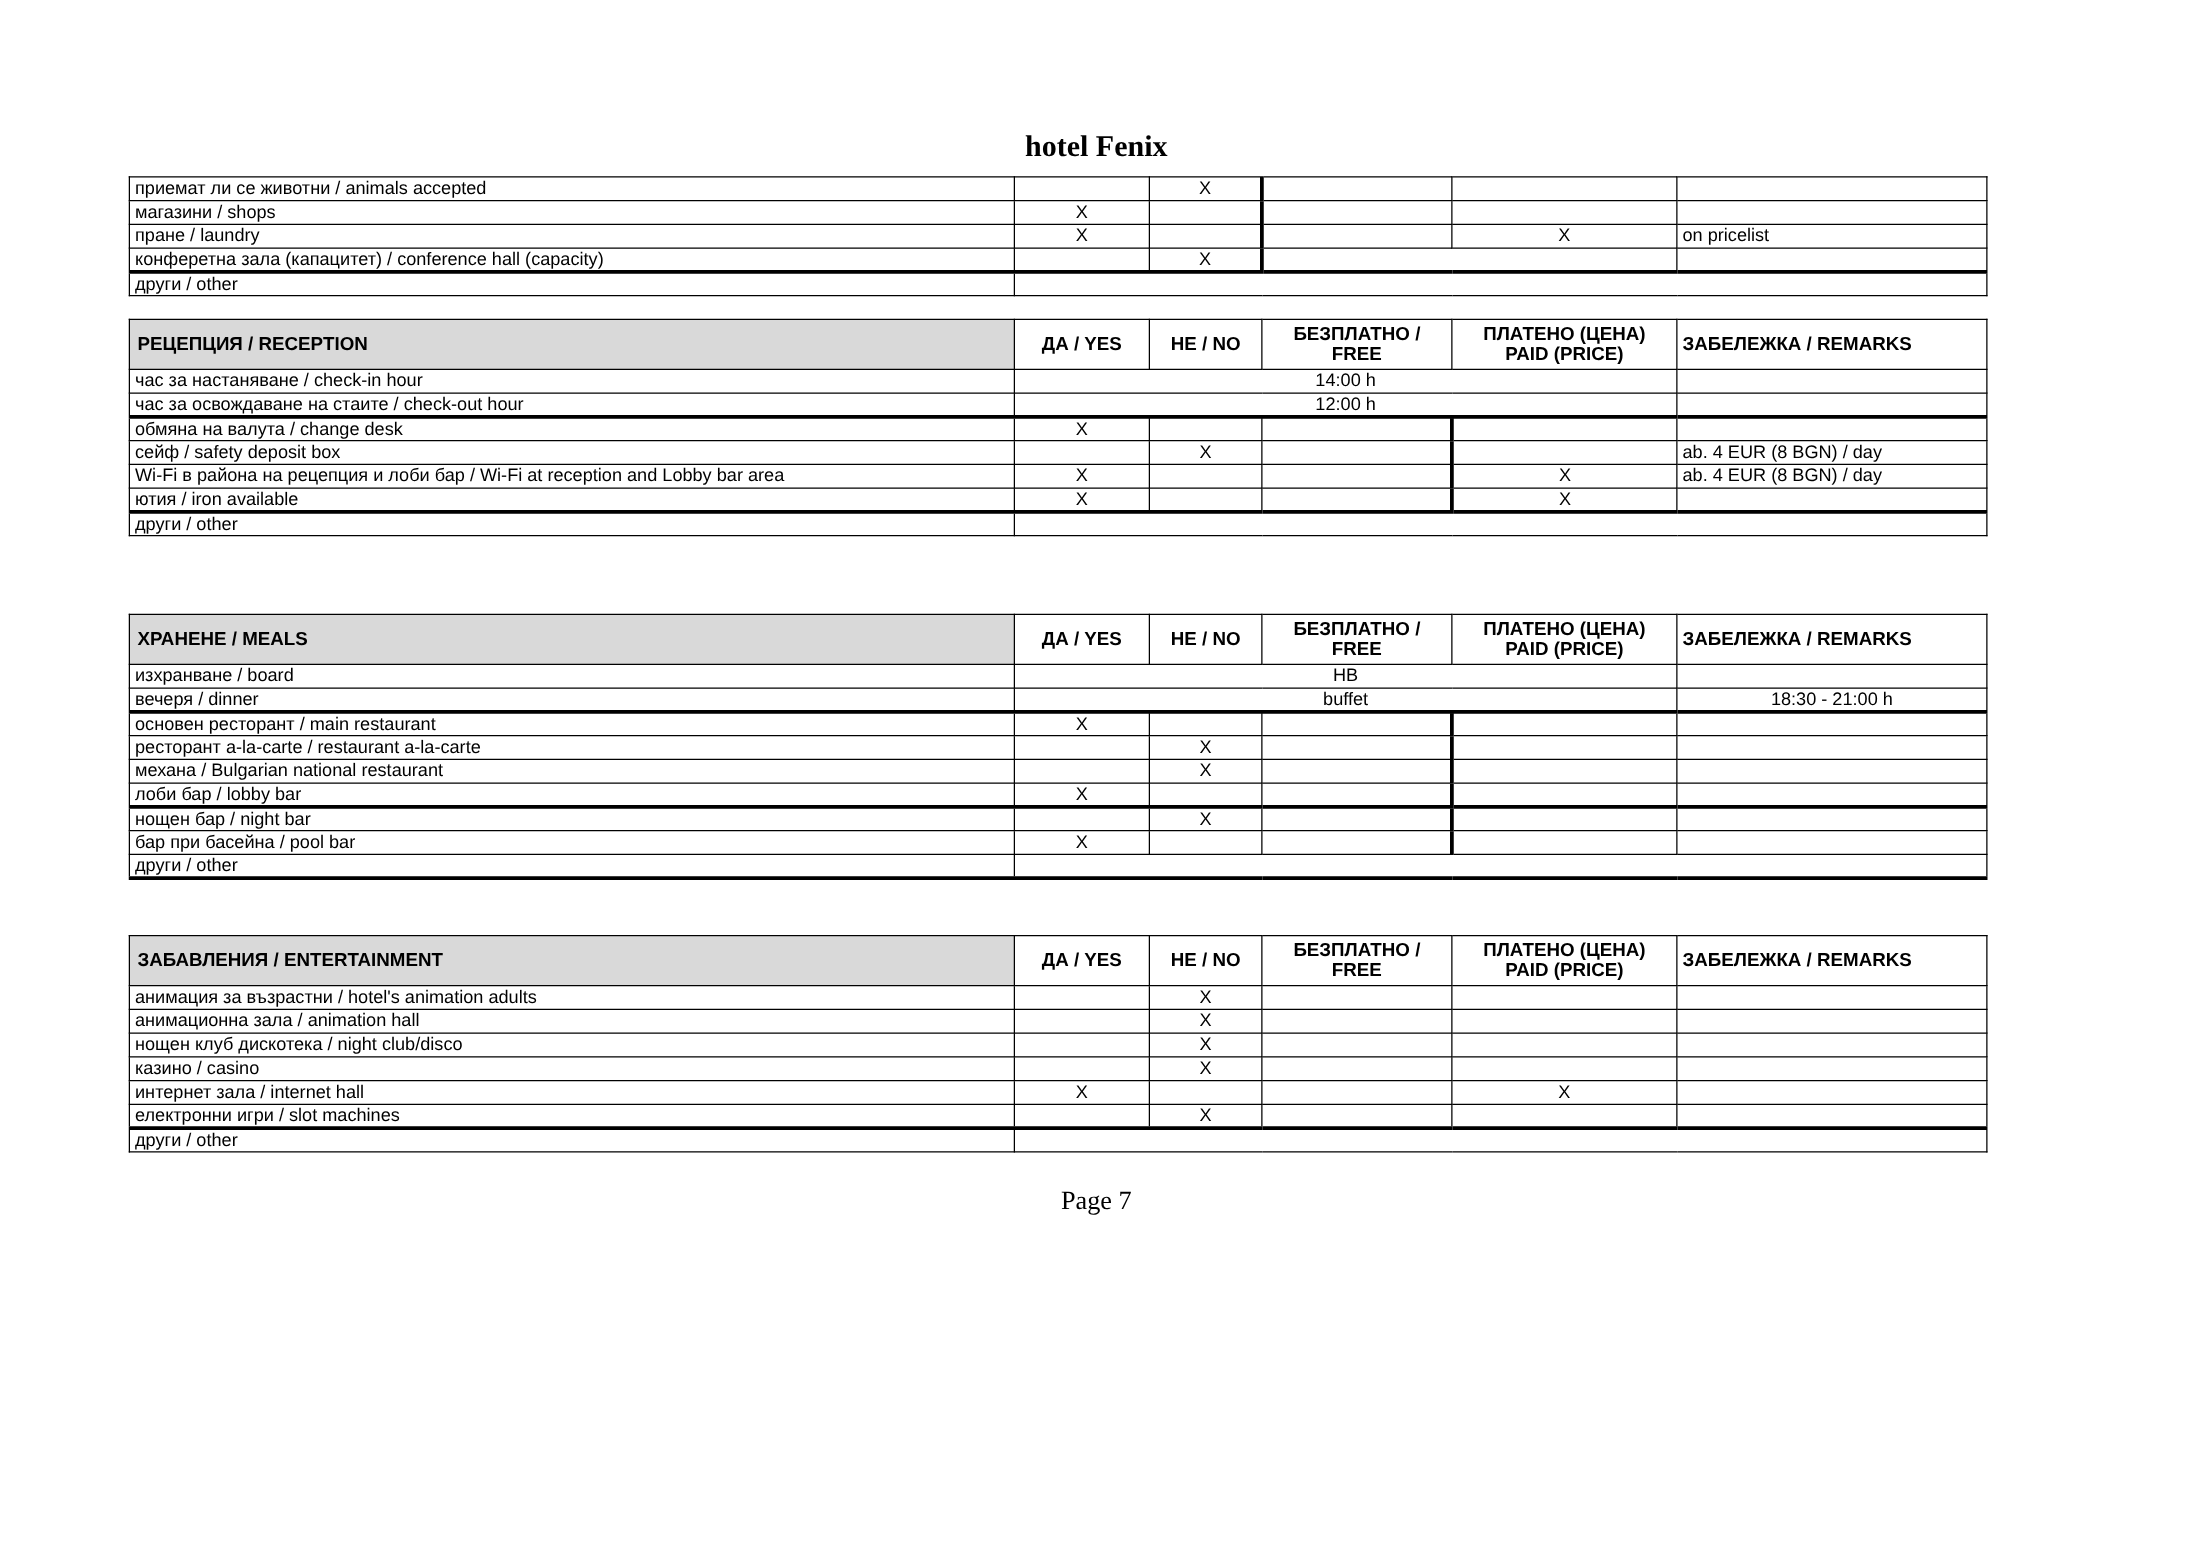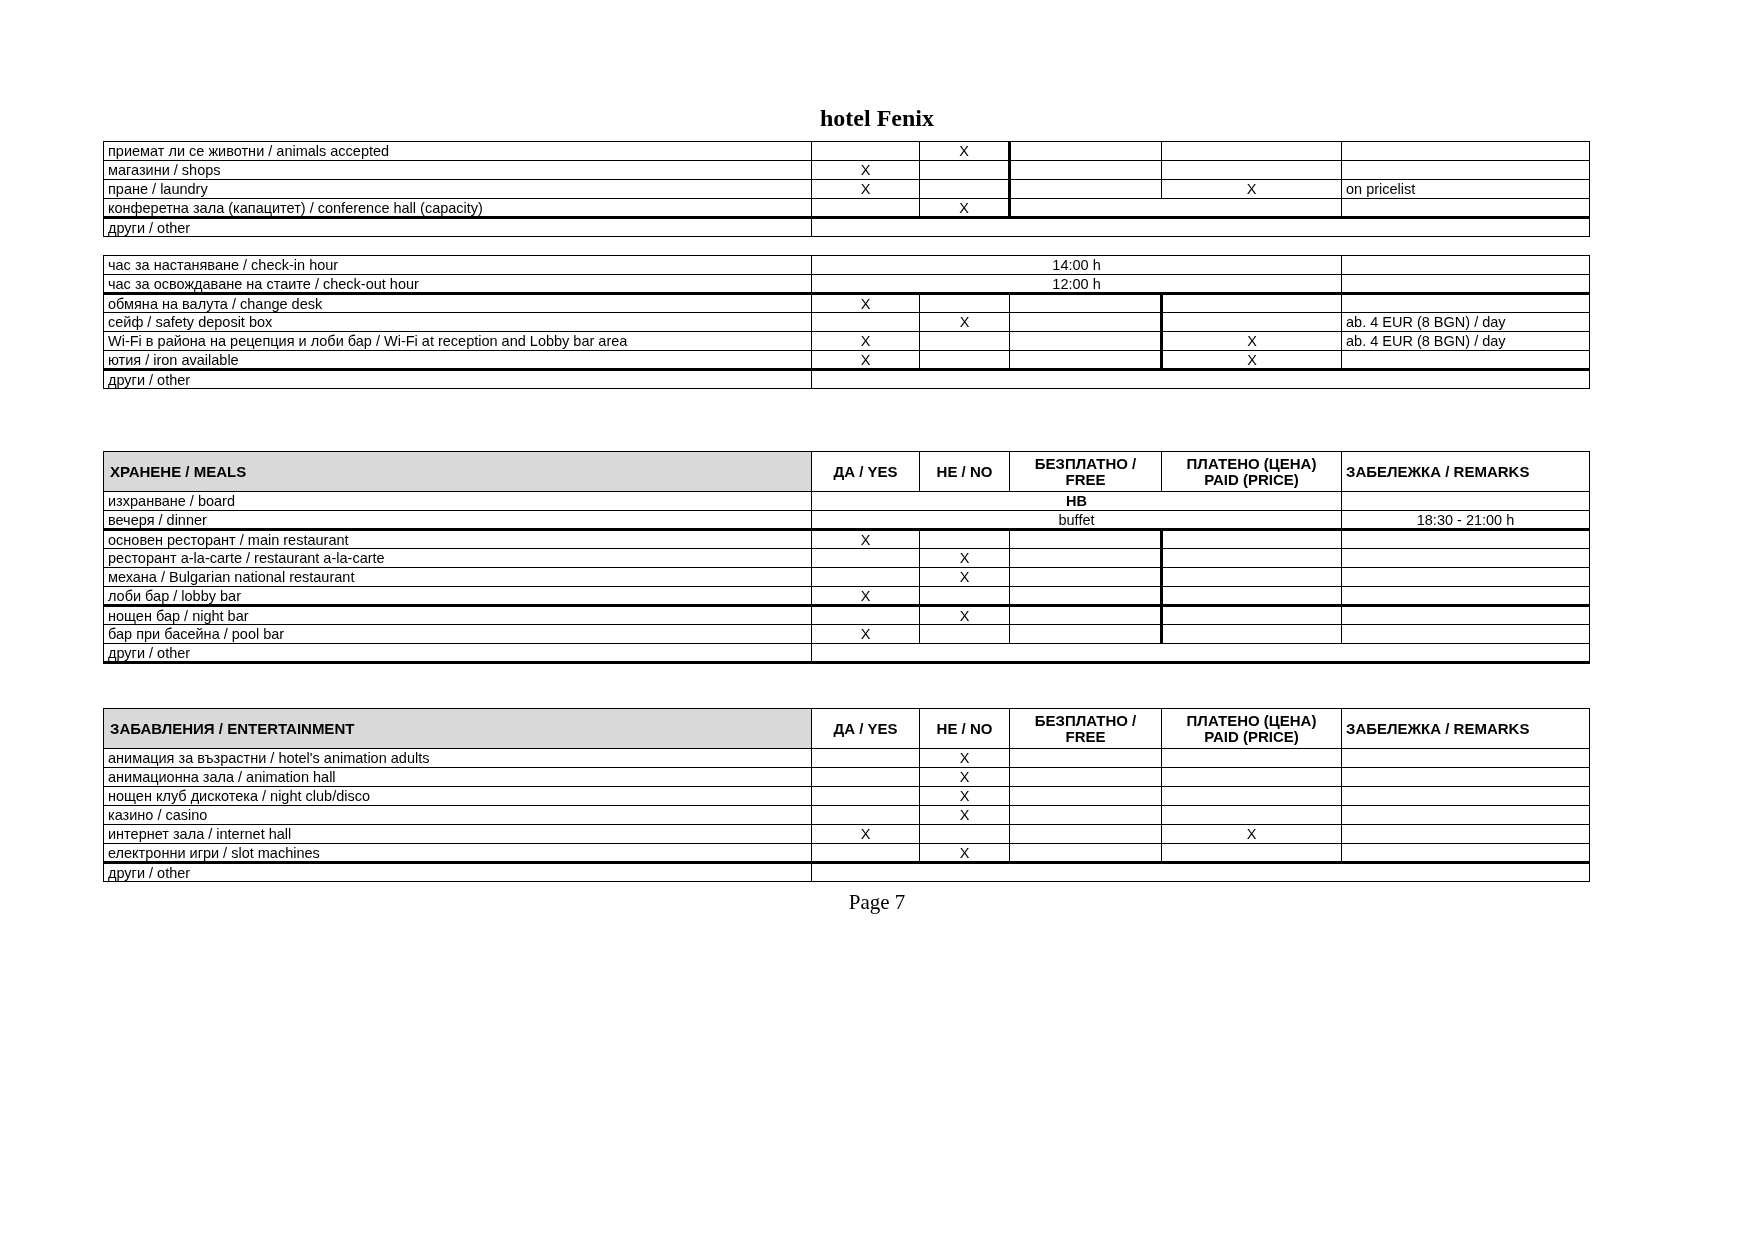--- a/index.html
+++ b/index.html
@@ -46,29 +46,29 @@
     font-size: 15px;
     line-height: 16px;
   }
   td.sec {
     background: #d9d9d9;
     font-size: 16px;
     padding-left: 6px;
   }
   .c   { text-align: center; }
   .pre { white-space: pre-line; }
-  .bold { font-weight: bold; }
+  .bold { font-weight: normal; }
   tr.tb td { border-bottom: 3px solid #000; margin-left: 48px; }
   .blt { border-left: 3px solid #000; }
   .t-reception     { margin-top: 18px; }
   .t-meals         { margin-top: 62px; }
   .t-entertainment { margin-top: 44px; }
   .t-sport         { margin-top: 32px; }
   .page-footer {
-    margin-top: 8px;
+    margin-top: 26px;
     text-align: center;
     font-family: "Liberation Serif", serif;
     font-size: 21px;
   }
 </style>
 </head>
 <body>
 
 <div class="doc-title">hotel Fenix</div>
 
@@ -125,20 +125,30 @@
   <table class="t-reception">
     <colgroup>
         <col class="c-label">
         <col class="c-yes">
         <col class="c-no">
         <col class="c-free">
         <col class="c-paid">
         <col class="c-remarks">
       </colgroup>
     <tbody>
+        <tr class="hdr">
+      <td class="sec">РЕЦЕПЦИЯ / RECEPTION</td>
+      <td class="c">ДА / YES</td>
+      <td class="c">НЕ / NO</td>
+      <td class="c pre">БЕЗПЛАТНО /
+FREE</td>
+      <td class="c pre">ПЛАТЕНО (ЦЕНА)
+PAID (PRICE)</td>
+      <td>ЗАБЕЛЕЖКА / REMARKS</td>
+    </tr>
     <tr>
       <td>час за настаняване / check-in hour</td>
       <td class="c" colspan="4">14:00 h</td>
       <td></td>
     </tr>
     <tr class="tb">
       <td>час за освождаване на стаите / check-out hour</td>
       <td class="c" colspan="4">12:00 h</td>
       <td></td>
     </tr>

